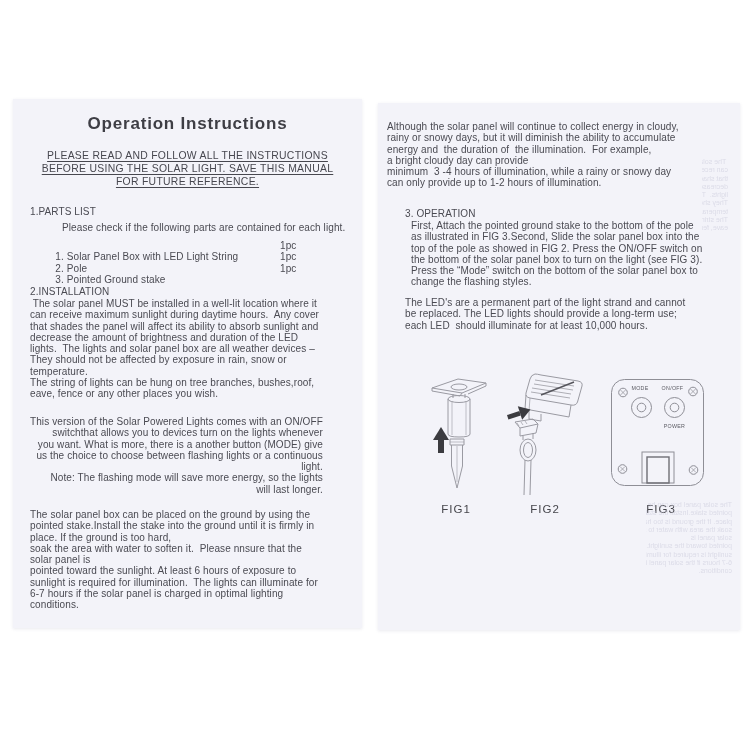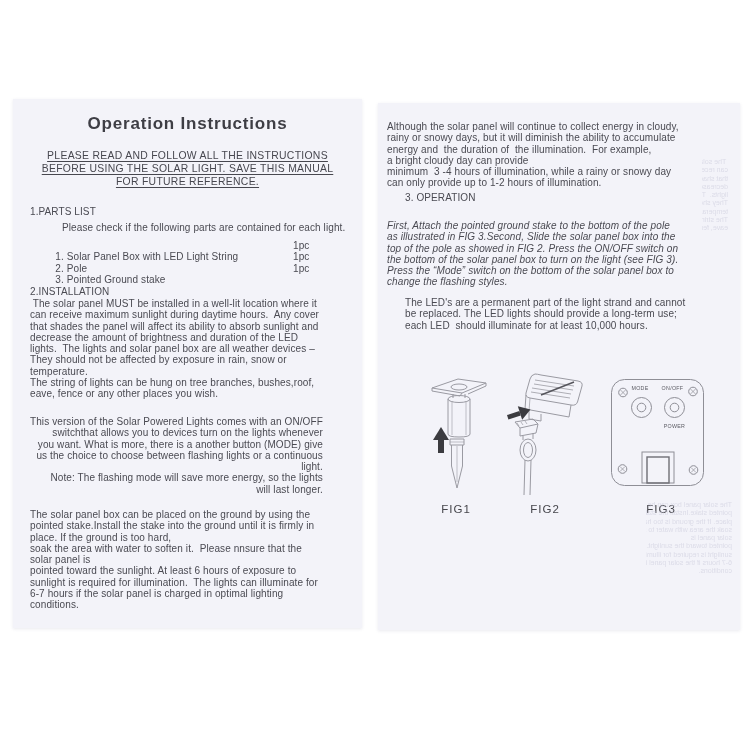--- a/index.html
+++ b/index.html
@@ -30,30 +30,30 @@
   .notice{
     left:0;top:50px;width:100%;text-align:center;
     font-size:10.4px;line-height:13px;letter-spacing:.3px;color:#47474f;
   }
   .notice .line{text-decoration:underline;text-underline-offset:1.5px;}
 
   .parts-heading{left:17px;top:107px;}
   .parts-intro{left:17px;top:123px;padding-left:32px;}
   .parts-items{left:25px;top:141px;width:300px;}
   .parts-row{position:relative;height:11.3px;white-space:pre;}
-  .parts-row .qty{position:absolute;left:242px;top:0;margin-left:13px;}
+  .parts-row .qty{position:absolute;left:242px;top:0;}
 
   .install-heading{left:17px;top:187px;}
   .para-p1{left:17px;top:199px;}
   .para-p2{left:17px;top:317px;text-align:right;}
   .para-p3{left:17px;top:410px;}
 
   .r-p1{left:9px;top:18px;}
-  .op-heading{left:27px;top:89px;}
-  .r-p2{left:9px;top:117px;font-style:italic;}
+  .op-heading{left:27px;top:105px;}
+  .r-p2{left:33px;top:117px;}
   .r-p3{left:27px;top:194px;}
 
   .fig{position:absolute;}
   .fig1{left:42px;top:263px;width:80px;height:130px;}
   .fig2{left:117px;top:259px;width:100px;height:135px;}
   .fig3{left:230px;top:273px;width:100px;height:115px;}
   .fig-label{
     position:absolute;top:400px;width:60px;text-align:center;
     font-size:11.5px;letter-spacing:1px;color:#46464c;
   }

